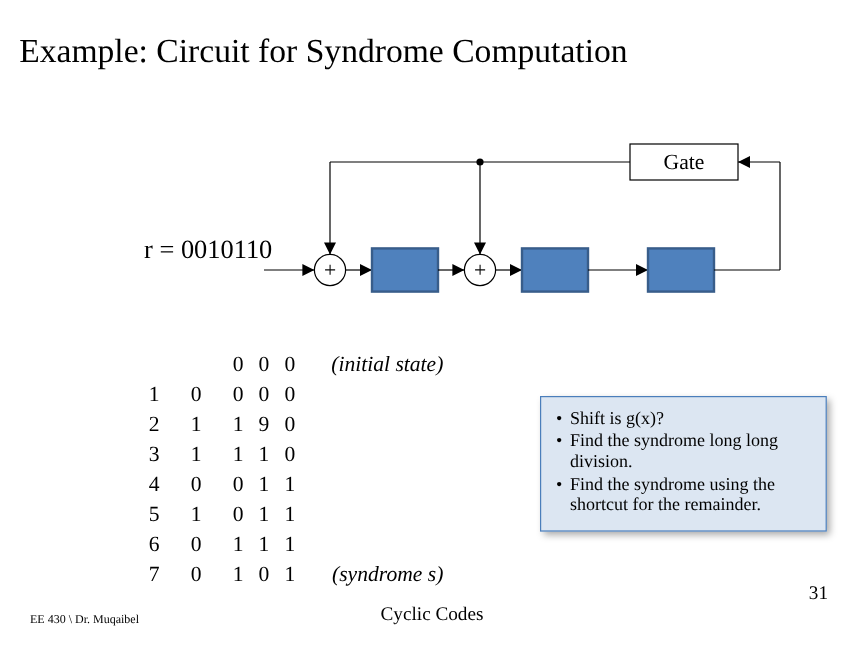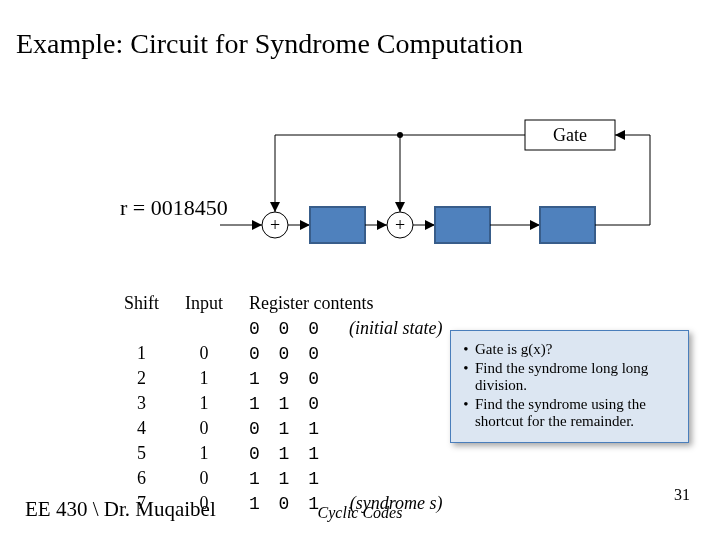--- a/index.html
+++ b/index.html
@@ -29,55 +29,55 @@
     position:absolute;
     top:290px;left:110px;
     font-size:18px;
   }
   .table td,.table th{
     padding:1px 12px;
     text-align:center;
     font-weight:normal;
   }
   .table th{font-size:18px;}
-  .table .rc{letter-spacing:4px;font-family:Liberation Mono, monospace;}
+  .table .rc{letter-spacing:4px;}
   .note{font-style:italic;}
   .callout{
     position:absolute;
     top:330px;left:450px;
     width:225px;
     background:#dce6f2;
     border:1px solid #4a7ebb;
     box-shadow:3px 3px 6px rgba(0,0,0,.35);
     font-size:15px;
     padding:8px 6px 10px 6px;
   }
   .callout ul{margin:0;padding:0;list-style:none;}
   .callout li{display:flex;margin:2px 0;}
   .callout .b{width:18px;text-align:center;flex:none;}
   .footer-left{
     position:absolute;left:25px;bottom:18px;
-    font-size:21px;
+    font-size:10px;
   }
   .footer-center{
     position:absolute;left:0;width:720px;bottom:18px;
-    text-align:center;font-size:16px;font-style:italic;
+    text-align:center;font-size:16px;
   }
   .footer-right{
     position:absolute;right:30px;bottom:36px;
     font-size:16px;
     font-family:Liberation Serif, serif;
   }
 </style>
 </head>
 <body>
 
 <div class="title">Example: Circuit for Syndrome Computation</div>
 
-<div class="rlabel">r = 0018450</div>
+<div class="rlabel">r = 0010110</div>
 
 <svg class="circuit" viewBox="0 0 560 150">
 
   <rect x="415" y="5" width="90" height="30" fill="#fff" stroke="#000" stroke-width="1"></rect>
   <text x="460" y="26" text-anchor="middle" font-family="Times New Roman" font-size="18">Gate</text>
 
   <line x1="505" y1="20" x2="540" y2="20" stroke="#000"></line>
   <line x1="540" y1="20" x2="540" y2="110" stroke="#000"></line>
   <polygon points="505,20 515,15 515,25" fill="#000"></polygon>
 
@@ -115,25 +115,20 @@
   <line x1="380" y1="110" x2="430" y2="110" stroke="#000"></line>
   <polygon points="430,110 420,105 420,115" fill="#000"></polygon>
 
   <rect x="430" y="92" width="55" height="36" fill="#4f81bd" stroke="#385d8a" stroke-width="2"></rect>
 
   <line x1="485" y1="110" x2="540" y2="110" stroke="#000"></line>
 </svg>
 
 <table class="table">
   <tbody>
-      <tr>
-    <th>Shift</th>
-    <th>Input</th>
-    <th colspan="2" style="text-align:left">Register contents</th>
-  </tr>
   <tr>
     <td></td>
     <td></td>
     <td class="rc">0 0 0</td>
     <td class="note" style="text-align:left">(initial state)</td>
   </tr>
   <tr>
         <td>1</td>
         <td>0</td>
         <td class="rc">0 0 0</td>
@@ -175,21 +170,21 @@
     <td class="rc">1 0 1</td>
     <td class="note" style="text-align:right">(syndrome s)</td>
   </tr>
 </tbody>
   </table>
 
 <div class="callout">
   <ul>
     <li>
         <span class="b">•</span>
-        <span>Gate is g(x)?</span>
+        <span>Shift is g(x)?</span>
       </li>
     <li>
         <span class="b">•</span>
         <span>Find the syndrome long long division.</span>
       </li>
     <li>
         <span class="b">•</span>
         <span>Find the syndrome using the shortcut for the remainder.</span>
       </li>
   </ul>

